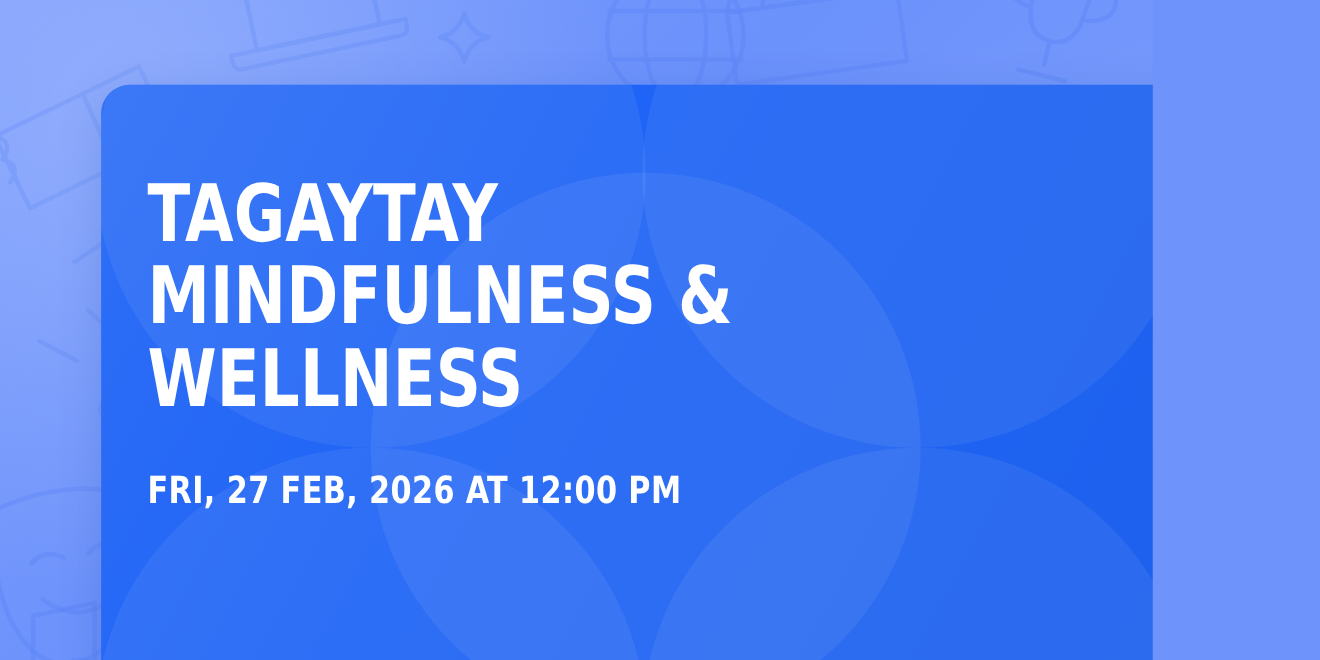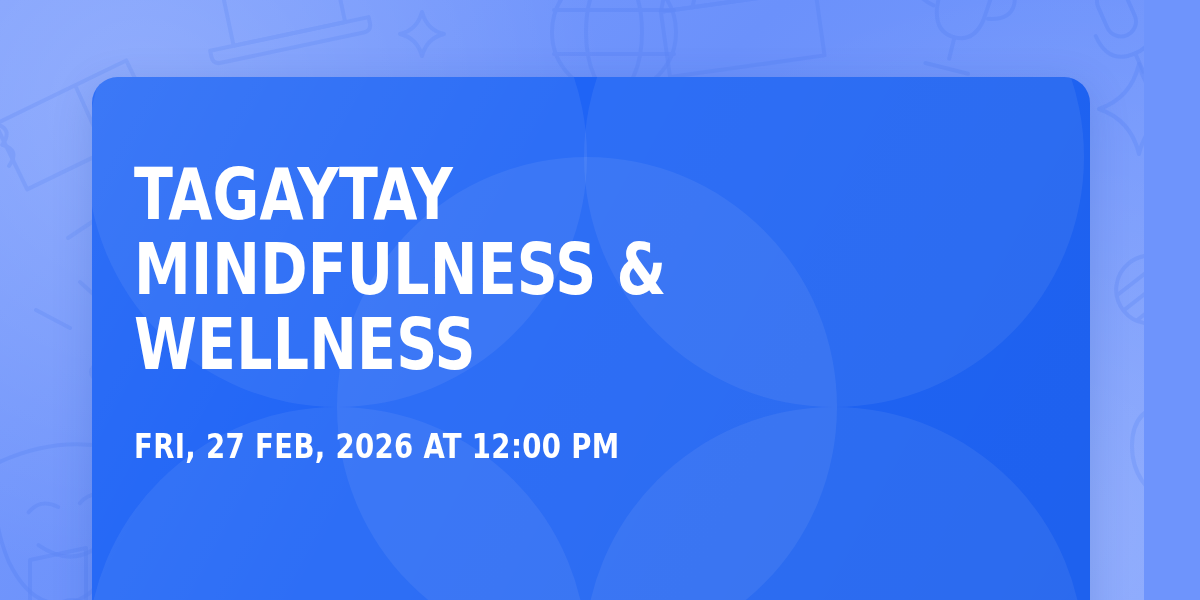--- a/index.html
+++ b/index.html
@@ -9,21 +9,21 @@
     height: 600px;
     overflow: hidden;
   }
   body {
     font-family: "Liberation Sans", sans-serif;
     background: #6e94fc;
   }
 
   #stage {
     position: relative;
-    width: 1144px;
+    width: 1048px;
     height: 600px;
     overflow: hidden;
     background: linear-gradient(135deg, #7d9efd 0%, #6b91fb 45%, #7fa0fd 100%);
   }
 
   
   .doodle-layer {
     position: absolute;
     inset: 0;
     pointer-events: none;

